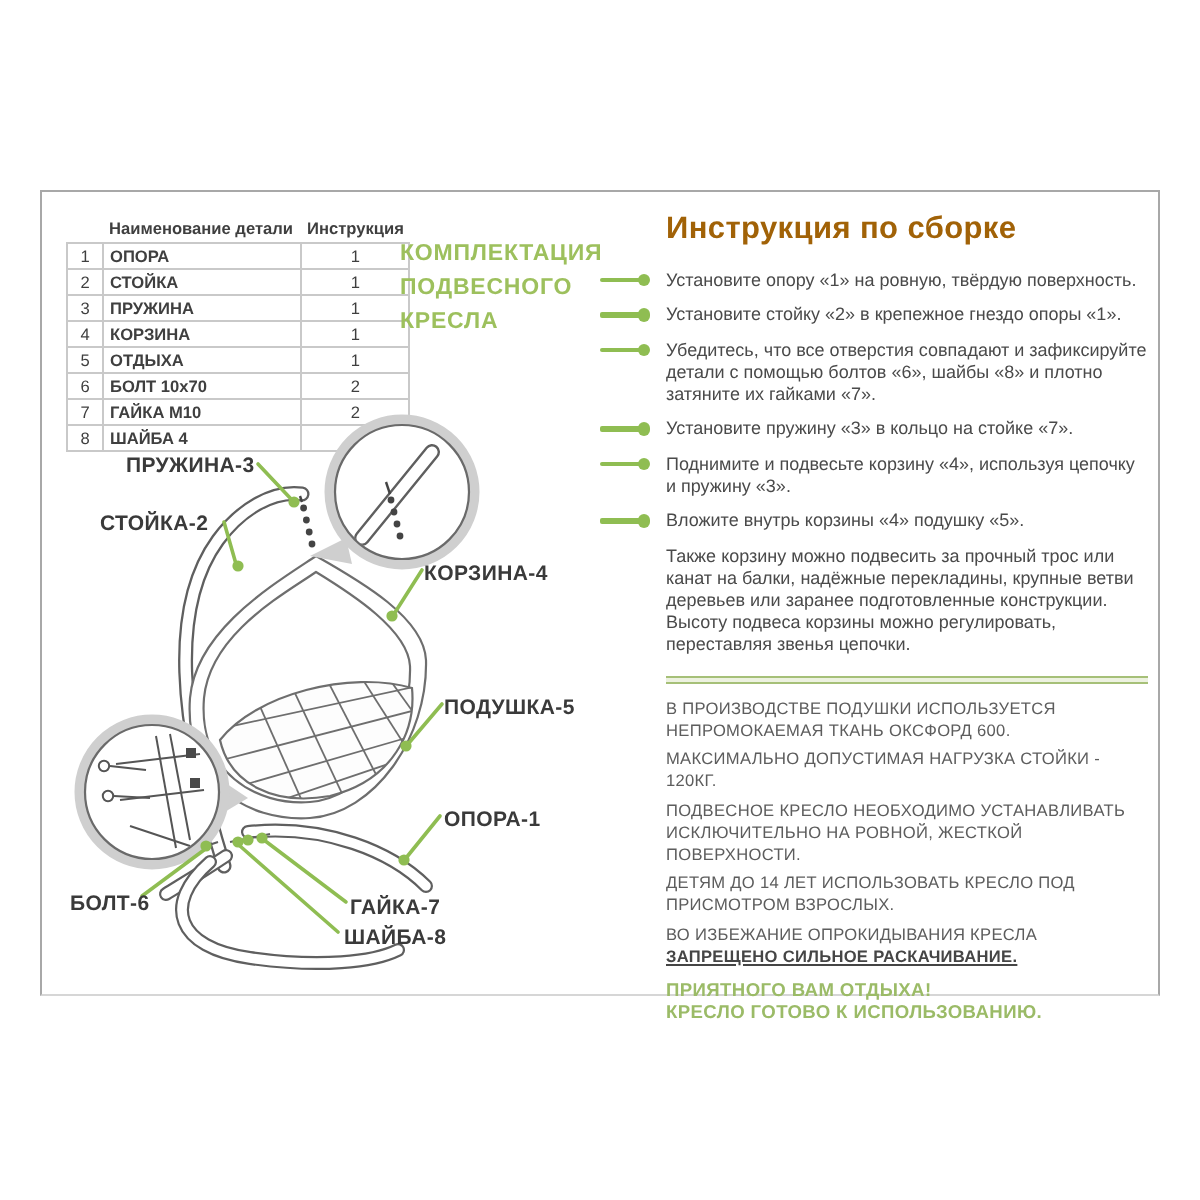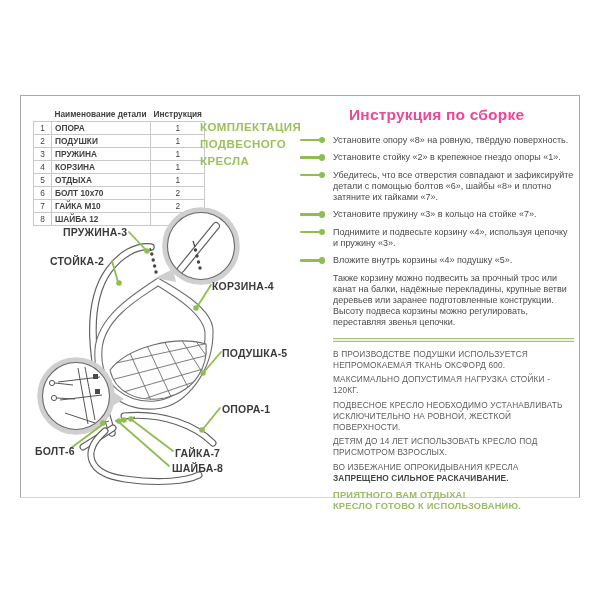--- a/index.html
+++ b/index.html
@@ -18,31 +18,31 @@
   .parts td.name{width:92px;}
   .parts td.qty{width:45px;text-align:center;font-weight:normal;}
   .parts th.qty-h{text-align:center;}
 
   
   .kit-title{position:absolute;left:200px;top:119px;font-size:11.5px;font-weight:bold;
              color:#9dc05d;line-height:17px;letter-spacing:.4px;}
 
   
   .instr{position:absolute;left:333px;top:106px;width:241px;}
-  .instr h1{margin:0 0 11px 16px;font-size:15.5px;letter-spacing:.2px;color:#ec4899;}
+  .instr h1{margin:0 0 11px 0;font-size:15.5px;letter-spacing:.2px;color:#a16207;}
   .step{position:relative;margin:0 0 6px 0;font-size:9px;line-height:11.3px;color:#4a4a4a;}
   .bullet{position:absolute;left:-33px;top:4px;width:21px;height:2.3px;background:#8fbd52;border-radius:1px;}
   .bullet::after{content:"";position:absolute;right:-4px;top:-2.1px;width:6.4px;height:6.4px;
                  border-radius:50%;background:#8fbd52;}
   .note{margin-top:0;font-size:9px;line-height:11.2px;color:#4a4a4a;}
   .divider{margin-top:9px;height:2px;background:#edf2e0;
            border-top:1.8px solid #a6c078;border-bottom:1.8px solid #a6c078;}
   .safety{margin-top:7px;font-size:8.3px;line-height:11px;color:#5d5d5d;letter-spacing:.15px;}
   .safety p{margin:0 0 3.5px 0;}
-  .warn-bold{font-weight:bold;color:#454545;}
+  .warn-bold{font-weight:bold;color:#454545;text-decoration:underline;}
   .ready{margin-top:6px;font-size:9.3px;line-height:11.5px;font-weight:bold;color:#9bbb67;letter-spacing:.2px;}
 
   
   .diagram{position:absolute;left:25px;top:197px;width:300px;height:300px;}
   .lbl{font-size:10.5px;font-weight:bold;fill:#3a3a3a;letter-spacing:.2px;}
   .leader{stroke:#8fbd52;stroke-width:1.8;stroke-linecap:round;}
   .gdot{fill:#8fbd52;}
   .thin{stroke:#6e6e6e;stroke-width:1.1;fill:none;}
 </style>
 </head>
@@ -58,21 +58,21 @@
       <th>Наименование детали</th>
       <th class="qty-h">Инструкция</th>
     </tr>
     <tr>
           <td class="num">1</td>
           <td class="name">ОПОРА</td>
           <td class="qty">1</td>
         </tr>
     <tr>
           <td class="num">2</td>
-          <td class="name">ПОДУШКИ</td>
+          <td class="name">СТОЙКА</td>
           <td class="qty">1</td>
         </tr>
     <tr>
           <td class="num">3</td>
           <td class="name">ПРУЖИНА</td>
           <td class="qty">1</td>
         </tr>
     <tr>
           <td class="num">4</td>
           <td class="name">КОРЗИНА</td>
@@ -88,38 +88,38 @@
           <td class="name">БОЛТ 10х70</td>
           <td class="qty">2</td>
         </tr>
     <tr>
           <td class="num">7</td>
           <td class="name">ГАЙКА М10</td>
           <td class="qty">2</td>
         </tr>
     <tr>
           <td class="num">8</td>
-          <td class="name">ШАЙБА 12</td>
+          <td class="name">ШАЙБА 4</td>
           <td class="qty">2</td>
         </tr>
   </tbody>
     </table>
 
   <div class="kit-title">
     <div>КОМПЛЕКТАЦИЯ</div>
     <div>ПОДВЕСНОГО</div>
     <div>КРЕСЛА</div>
   </div>
 
   <div class="instr">
     <h1>Инструкция по сборке</h1>
 
     <div class="step">
       <span class="bullet"></span>
-      <span>Установите опору «8» на ровную, твёрдую поверхность.</span>
+      <span>Установите опору «1» на ровную, твёрдую поверхность.</span>
     </div>
     <div class="step">
       <span class="bullet"></span>
       <span>Установите стойку «2» в крепежное гнездо опоры «1».</span>
     </div>
     <div class="step">
       <span class="bullet"></span>
       <span>Убедитесь, что все отверстия совпадают и зафиксируйте детали с помощью болтов «6», шайбы «8» и плотно затяните их гайками «7».</span>
     </div>
     <div class="step">

